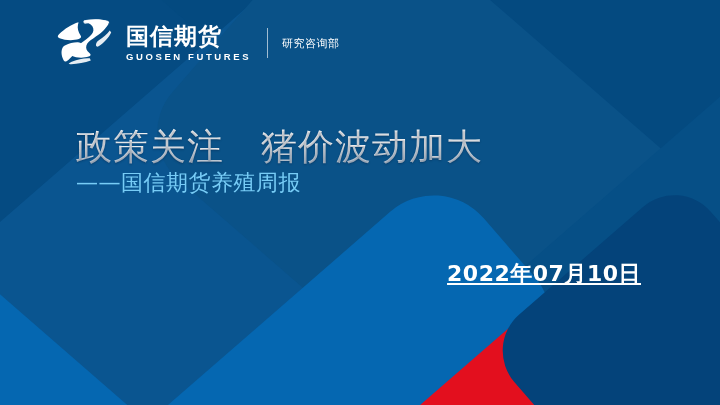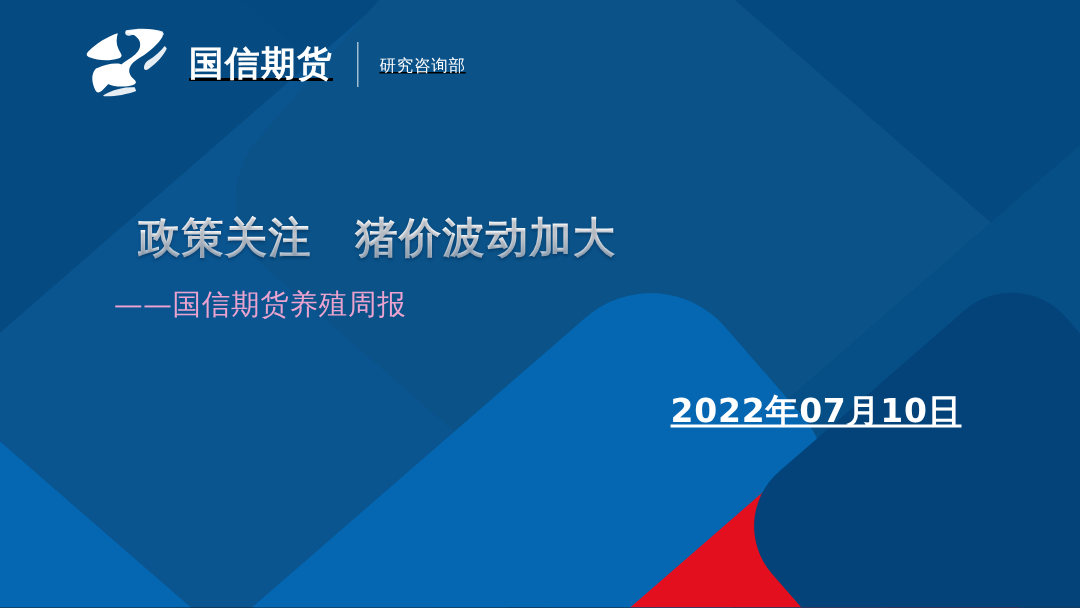--- a/index.html
+++ b/index.html
@@ -137,21 +137,20 @@
 
   
   .header {
     position: absolute;
     left: 53px;
     top: 18px;
     display: flex;
     align-items: center;
     gap: 11px;
     z-index: 20;
-    text-decoration: underline;
   }
 
   .logo-mark {
     width: 62px;
     height: 50px;
     flex: 0 0 auto;
   }
 
   .wordmark {
     display: flex;
@@ -197,39 +196,39 @@
   
   .title-block {
     position: absolute;
     left: 76px;
     top: 128px;
     z-index: 20;
   }
 
   .main-title {
     font-family: "DejaVu Serif", "Liberation Serif", serif;
-    font-size: 28px;
+    font-size: 36px;
     line-height: 1.08;
-    font-weight: 700;
+    font-weight: 400;
     letter-spacing: 1px;
     white-space: pre;
-    margin: 16px;
+    margin: 0;
     background: linear-gradient(180deg, #ffffff 0%, #ffffff 46%, #cfd9e3 78%, #b9c6d4 100%);
     -webkit-background-clip: text;
     background-clip: text;
     color: transparent;
     -webkit-text-fill-color: transparent;
     text-shadow: 0 1px 2px rgba(0, 20, 45, 0.30);
   }
 
   .sub-title {
     font-family: "DejaVu Serif", "Liberation Serif", serif;
-    font-size: 19px;
+    font-size: 22px;
     font-weight: 400;
-    color: #f9a8d4;
+    color: #7dd3fc;
     letter-spacing: 0.5px;
     margin: 1px 0 0 0;
     white-space: pre;
     opacity: 0.95;
   }
 
   
   .date {
     position: absolute;
     right: 79px;
@@ -280,20 +279,21 @@
                C50.2 4.0 41.0 4.0 33.8 5.6 C31.4 6.2 29.6 5.0 31.0 2.2 Z" fill="#ffffff" opacity="0.9"></path>
       <path d="M46.2 22.0 C50.0 19.6 54.0 16.2 56.8 12.6 L58.2 14.4
                C56.0 19.2 51.2 24.4 46.0 28.0 C43.6 29.6 42.4 28.0 43.2 25.6
                C43.7 24.1 44.8 22.9 46.2 22.0 Z" fill="#ffffff" opacity="0.9"></path>
       <path d="M19.4 43.6 C24.6 41.2 31.0 39.8 36.8 40.2 L37.8 42.6
                C31.6 44.8 23.6 46.4 17.2 46.2 C14.8 46.1 15.4 45.4 19.4 43.6 Z" fill="#ffffff" opacity="0.9"></path>
     </svg>
 
     <div class="wordmark">
       <span class="wordmark-cn">国信期货</span>
+      <span class="wordmark-en">GUOSEN FUTURES</span>
     </div>
 
     <div class="divider"></div>
 
     <span class="dept">研究咨询部</span>
   </div>
 
   <div class="title-block">
     <h1 class="main-title">政策关注　猪价波动加大</h1>
     <div class="sub-title">——国信期货养殖周报</div>

